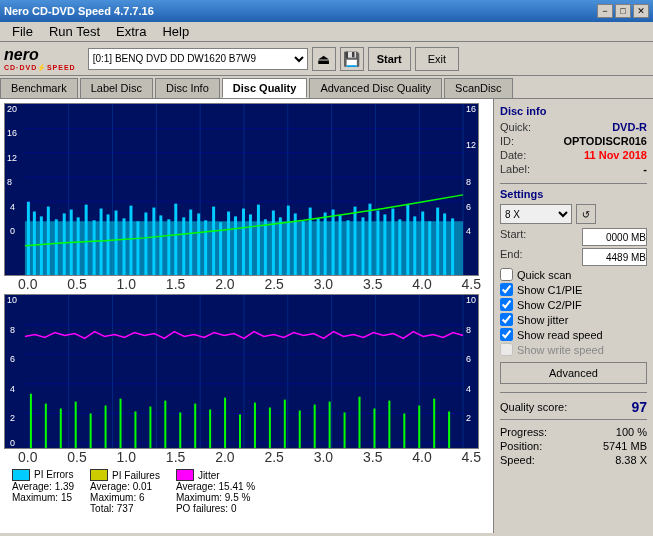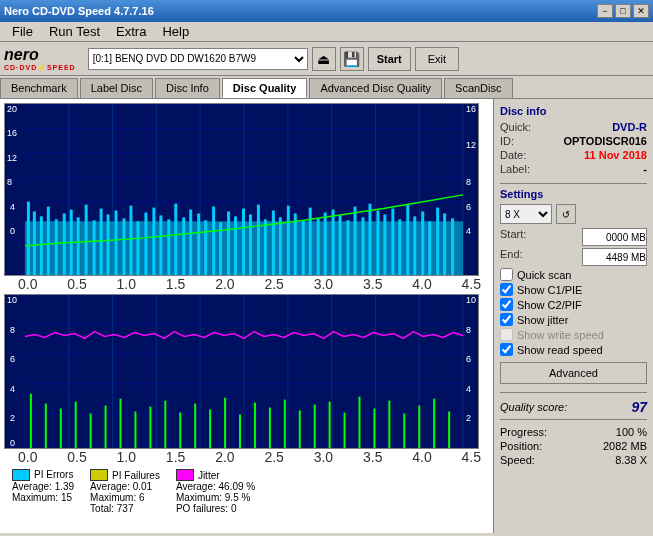--- a/index.html
+++ b/index.html
@@ -46,31 +46,31 @@
     .sidebar { width: 160px; background: #d4d0c8; border-left: 1px solid #808080; padding: 6px; }
     .sidebar-section { margin-bottom: 8px; }
     .sidebar-title { font-size: 11px; font-weight: bold; margin-bottom: 4px; color: #000080; }
     .info-row { display: flex; justify-content: space-between; font-size: 11px; margin-bottom: 2px; }
     .info-label { color: #333; }
     .info-value { color: #000080; font-weight: bold; }
     .info-value.black { color: #000; }
     .info-value.red { color: red; }
     
     .settings-row { display: flex; align-items: center; gap: 4px; margin-bottom: 4px; }
-    .speed-select { height: 20px; width: 52px; font-size: 10px; border: 1px solid #808080; }
+    .speed-select { height: 20px; width: 72px; font-size: 10px; border: 1px solid #808080; }
     .refresh-btn { width: 20px; height: 20px; background: #d4d0c8; border: 1px solid #808080; font-size: 10px; cursor: pointer; }
     
     .mb-input { width: 65px; height: 18px; font-size: 10px; border: 1px solid #808080; text-align: right; }
     
     .checkbox-row { display: flex; align-items: center; gap: 4px; font-size: 11px; margin-bottom: 2px; }
     .checkbox-row input { margin: 0; }
     
     .advanced-btn { width: 100%; height: 22px; background: #d4d0c8; border: 1px solid #808080; font-size: 11px; cursor: pointer; margin-top: 4px; }
     
-    .quality-row { display: flex; justify-content: space-between; align-items: center; font-size: 11px; margin-top: 6px; font-style: italic; }
+    .quality-row { display: flex; justify-content: space-between; align-items: center; font-size: 11px; margin-top: 6px; }
     .quality-value { font-size: 14px; font-weight: bold; color: #000080; }
     
     .progress-section { margin-top: 6px; }
     .progress-row { display: flex; justify-content: space-between; font-size: 11px; margin-bottom: 2px; }
     
     .divider { border-top: 1px solid #808080; margin: 4px 0; }
     .xaxis-row { display: flex; justify-content: space-between; font-size: 14px; color: #333; padding: 0 8px 0 14px; }
   </style>
 </head>
 <body>
@@ -353,21 +353,21 @@
         </div>
       </div>
 
       <div>
         <div style="display:flex; align-items:center; gap:4px;">
           <div style="width:18px; height:12px; background:#ff00ff; border:1px solid #333;"></div>
           <span>Jitter</span>
         </div>
         <div style="font-size:10px;">
           <span>Average:</span>
-          <span>46.09 %</span>
+          <span>15.41 %</span>
         </div>
         <div style="font-size:10px;">
           <span>Maximum:</span>
           <span>9.5 %</span>
         </div>
         <div style="font-size:10px;">
           <span>PO failures:</span>
           <span>0</span>
         </div>
       </div>
@@ -429,26 +429,26 @@
       </div>
       <div class="checkbox-row">
         <input type="checkbox" checked="" style="">
         <span>Show C2/PIF</span>
       </div>
       <div class="checkbox-row">
         <input type="checkbox" checked="" style="">
         <span>Show jitter</span>
       </div>
       <div class="checkbox-row">
+        <input type="checkbox" checked="" style="">
+        <span>Show read speed</span>
+      </div>
+      <div class="checkbox-row">
         <input type="checkbox" disabled="" style="">
         <span style="color:#888;">Show write speed</span>
-      </div>
-      <div class="checkbox-row">
-        <input type="checkbox" checked="" style="">
-        <span>Show read speed</span>
       </div>
       
       <button class="advanced-btn">Advanced</button>
     </div>
 
     <div class="divider"></div>
 
     <div class="quality-row">
       <span>Quality score:</span>
       <span class="quality-value">97</span>
@@ -456,21 +456,21 @@
 
     <div class="divider"></div>
 
     <div class="progress-section">
       <div class="progress-row">
         <span>Progress:</span>
         <span>100 %</span>
       </div>
       <div class="progress-row">
         <span>Position:</span>
-        <span>2082 MB</span>
+        <span>5741 MB</span>
       </div>
       <div class="progress-row">
         <span>Speed:</span>
         <span>8.38 X</span>
       </div>
     </div>
 
   </div>
 </div>
 

